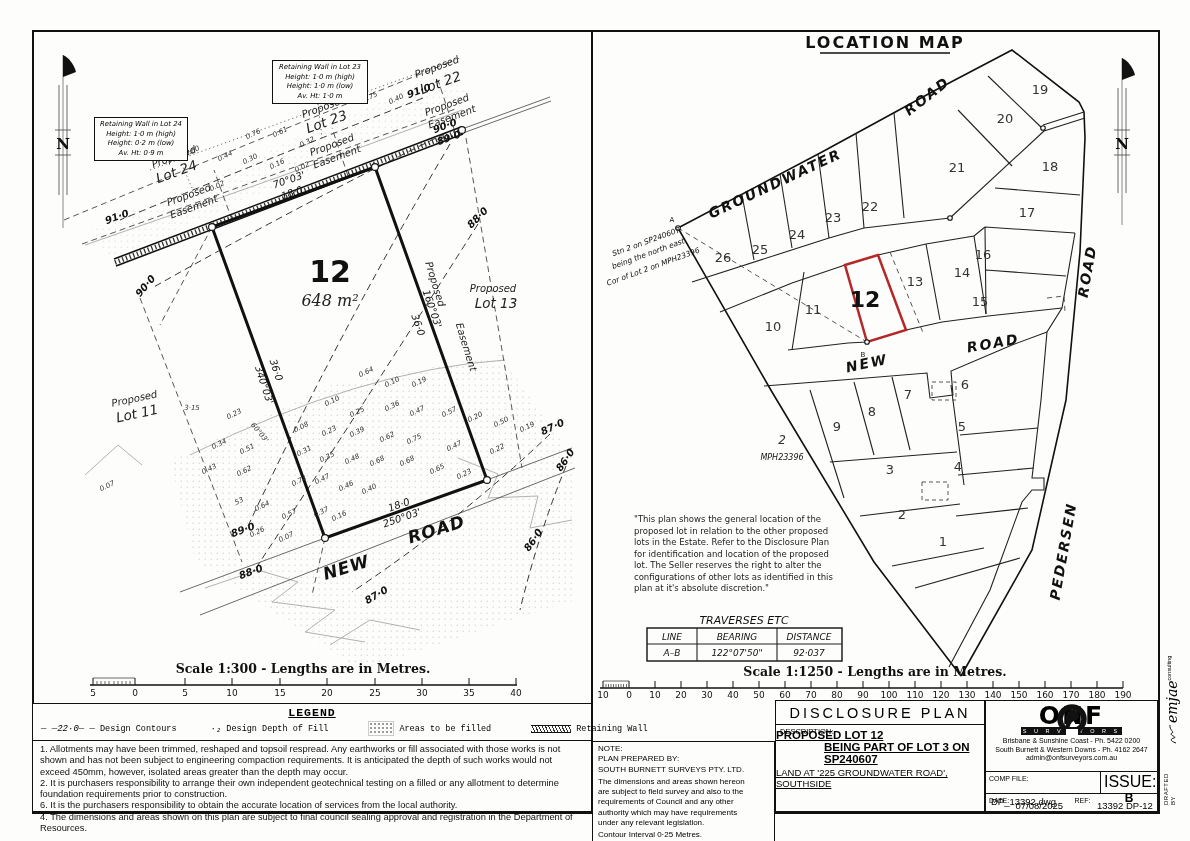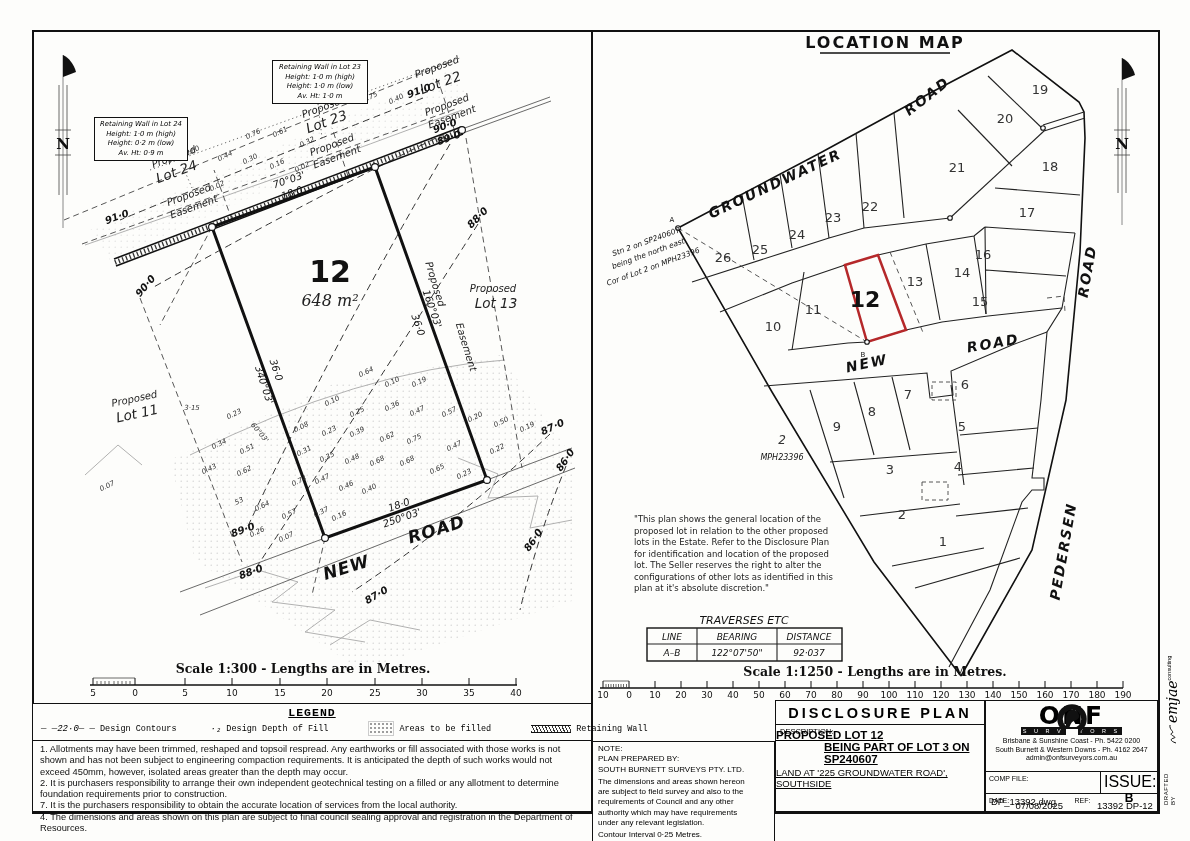--- a/index.html
+++ b/index.html
@@ -59,21 +59,21 @@
   .legend-item{display:flex;align-items:center;gap:5px;white-space:nowrap;}
   .lg-contour{font-style:italic;font-size:9px;letter-spacing:0;}
   .lg-depth{font-style:italic;font-size:9px;}
   .lg-fill{width:24px;height:13px;background-image:radial-gradient(#999 0.7px,transparent 0.9px);background-size:4px 4px;border:0.5px solid #ccc;}
   .lg-wall{width:40px;height:6px;border-top:1.6px solid #111;border-bottom:1.6px solid #111;
            background:repeating-linear-gradient(65deg,#333 0 1px,transparent 1px 3px);}
   .notes-box{font-size:9.3px;line-height:11.3px;padding:3px 7px;color:#111;}
   .notes-box p{margin:0 0 0 0;}
   .note-box{font-size:8px;line-height:10.3px;padding:2px 5px;}
   .note-box .nb-body{white-space:pre-line;margin:2px 0;}
-  .tb-title{border-bottom:1.5px solid #111;text-align:center;font-weight:bold;font-size:14.5px;letter-spacing:3px;padding:4px 0 3px 0;}
+  .tb-title{border-bottom:1.5px solid #111;text-align:center;font-weight:normal;font-size:14.5px;letter-spacing:3px;padding:4px 0 3px 0;}
   .tb-desc{position:relative;height:57px;text-align:left;text-decoration:underline;}
   .tb-desc .lbl-sm{position:absolute;left:4px;top:2px;font-size:7.5px;}
   .tb-d1{font-weight:bold;font-size:11.5px;padding-top:4px;}
   .tb-d2{font-weight:bold;font-size:11.5px;margin-left:48px;}
   .tb-d3{font-size:9.5px;padding-top:2px;}
   .tb-d4{font-size:9.5px;}
   .tb-scale{border-top:1.5px solid #111;position:relative;height:22px;}
   .tb-scale .lbl-sm{position:absolute;left:4px;top:3px;font-size:7.5px;}
   .tb-scale .scv{text-align:center;font-family:"DejaVu Serif",serif;font-style:italic;font-weight:bold;font-size:16px;padding-top:1px;}
   .logo-area{height:68px;border-bottom:1.5px solid #111;text-align:center;padding-top:2px;}
@@ -506,21 +506,21 @@
       <span class="legend-item" style="margin-left:34px;">
         <span class="lg-wall"></span>
         <span>Retaining Wall</span>
       </span>
     </div>
   </div>
 
   <div class="panelbox notes-box" style="left:32px;top:740px;width:560px;height:72px;">
     <p>1. Allotments may have been trimmed, reshaped and topsoil respread. Any earthworks or fill associated with those works is not shown and has not been subject to engineering compaction requirements. It is anticipated the depth of such works would not exceed 450mm, however, isolated areas greater than the depth may occur.</p>
     <p>2. It is purchasers responsibility to arrange their own independent geotechnical testing on a filled or any allotment to determine foundation requirements prior to construction.</p>
-    <p>7. It is the purchasers responsibility to obtain the accurate location of services from the local authority.</p>
+    <p>6. It is the purchasers responsibility to obtain the accurate location of services from the local authority.</p>
     <p>4. The dimensions and areas shown on this plan are subject to final council sealing approval and registration in the Department of Resources.</p>
   </div>
 
   <div class="panelbox note-box" style="left:592px;top:741px;width:183px;height:112px;">
     <div>NOTE:</div>
     <div>PLAN PREPARED BY:</div>
     <div>SOUTH BURNETT SURVEYS PTY. LTD.</div>
     <div class="nb-body">The dimensions and areas shown hereon
 are subject to field survey and also to the
 requirements of Council and any other

